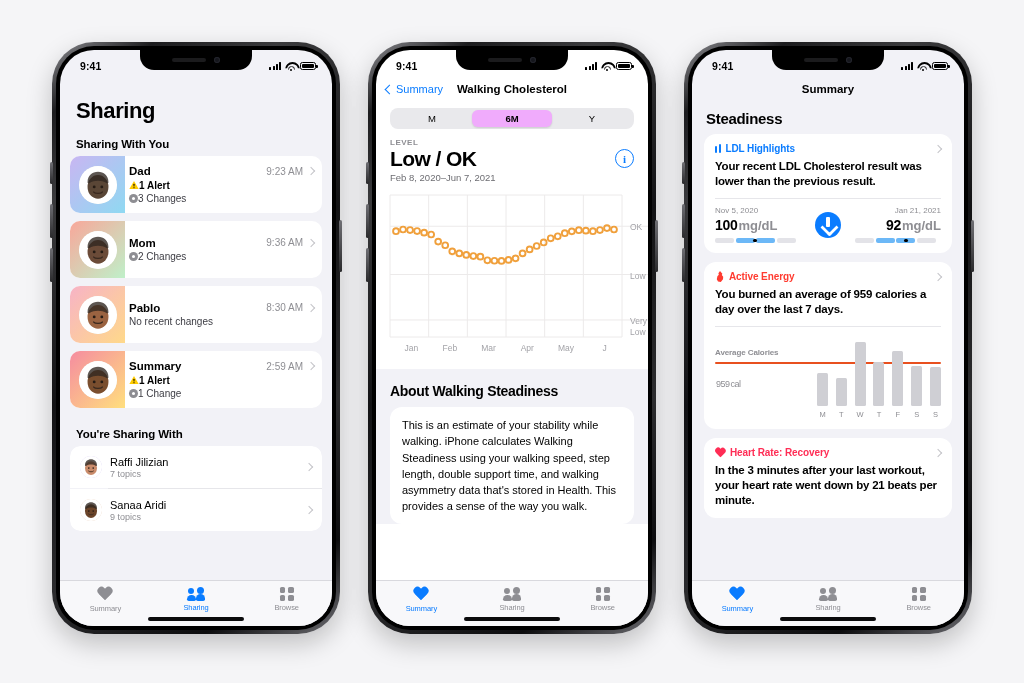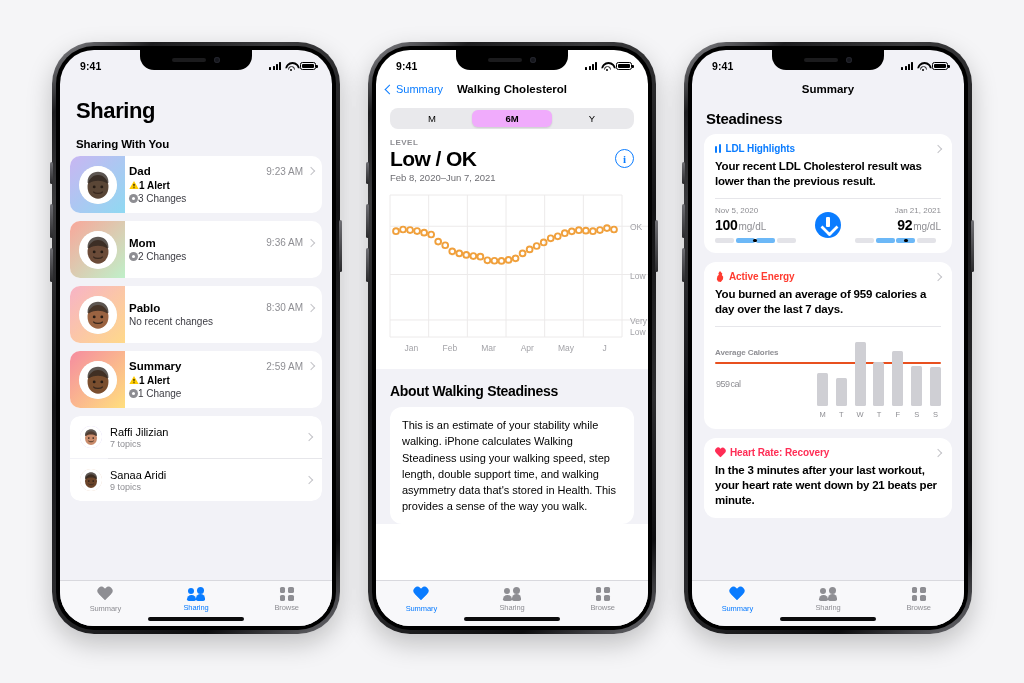--- a/index.html
+++ b/index.html
@@ -162,21 +162,21 @@
   .hcard-body{font-size:11.5px;font-weight:600;line-height:15px;color:#000;letter-spacing:-.2px;}
   .ldl-ic{display:flex;gap:1.6px;}
   .ldl-ic i{width:2.4px;height:9px;border-radius:1px;background:#0a7cff;display:block;}
   .ldl-ic i:first-child{height:7px;align-self:flex-end;}
   .hr-div{height:1px;background:#e6e6ea;margin:9px 0 7px;}
   .ldl-row{display:flex;align-items:center;justify-content:space-between;}
   .ldl-side{width:86px;}
   .ldl-side.r{text-align:right;}
   .ldl-date{font-size:8px;color:#8e8e93;margin-bottom:1px;}
   .ldl-num{font-size:14px;font-weight:700;color:#000;letter-spacing:-.3px;}
-  .ldl-unit{font-size:10px;color:#8e8e93;font-weight:400;margin-left:1px;}
+  .ldl-unit{font-size:13px;color:#8e8e93;font-weight:700;margin-left:1px;}
   .rangebar{display:flex;gap:1.5px;margin-top:4px;align-items:center;position:relative;height:5px;}
   .rangebar i{height:5px;border-radius:2px;display:block;}
   .rg-dot{position:absolute;width:3.6px;height:3.6px;border-radius:50%;background:#000;top:.7px;}
   .arrow-circ{width:26px;height:26px;border-radius:50%;background:#0a7cff;display:flex;align-items:center;justify-content:center;}
   .arrow-dn{width:0;height:0;position:relative;}
   .arrow-dn::before{content:"";position:absolute;left:-1.6px;top:-8px;width:3.2px;height:10px;background:#fff;border-radius:1px;}
   .arrow-dn::after{content:"";position:absolute;left:-5px;top:-0.5px;width:10px;height:10px;
     border-right:3.2px solid #fff;border-bottom:3.2px solid #fff;transform:rotate(45deg) translate(-2.2px,-2.2px);
     border-radius:0 0 2px 0;}
   .flame{width:10px;height:11px;background:#ff3b30;
@@ -348,20 +348,21 @@
                     <span class="txt">1 Alert</span>
                   </div>
                   <div class="row-sub">
                     <span class="ic-change"></span>
                     <span class="txt">1 Change</span>
                   </div>
                 </div>
               </div>
             </div>
 
+          <div class="sec-head">You're Sharing With</div>
           <div class="card-list" id="p1-plain">
               <div style="border-radius: 10px; overflow: hidden;">
                 <div class="plain-row">
                   <span class="pa" style="background: rgb(227, 221, 246); overflow: hidden; display: block;"><svg viewBox="0 0 40 40" width="22" height="22">
                       <circle cx="20" cy="20" r="20" fill="#fff"></circle>
                       <ellipse cx="20" cy="22" rx="11" ry="12.5" fill="#c98b6b"></ellipse>
                       <path d="M9 17c0-7 5-11 11-11s11 4 11 11c0 1-1 1.6-2 1-2.4-1.6-6-2.4-9-2.4S13.4 16.4 11 18c-1 .6-2 0-2-1z" fill="#2f2620" opacity=".78"></path>
                       <circle cx="16" cy="22" r="1.5" fill="#261c15"></circle>
                       <circle cx="24" cy="22" r="1.5" fill="#261c15"></circle>
                       <path d="M15.5 27.5c1.4 1.8 7.6 1.8 9 0" stroke="#3a2a20" stroke-width="1.5" fill="none" stroke-linecap="round"></path>

